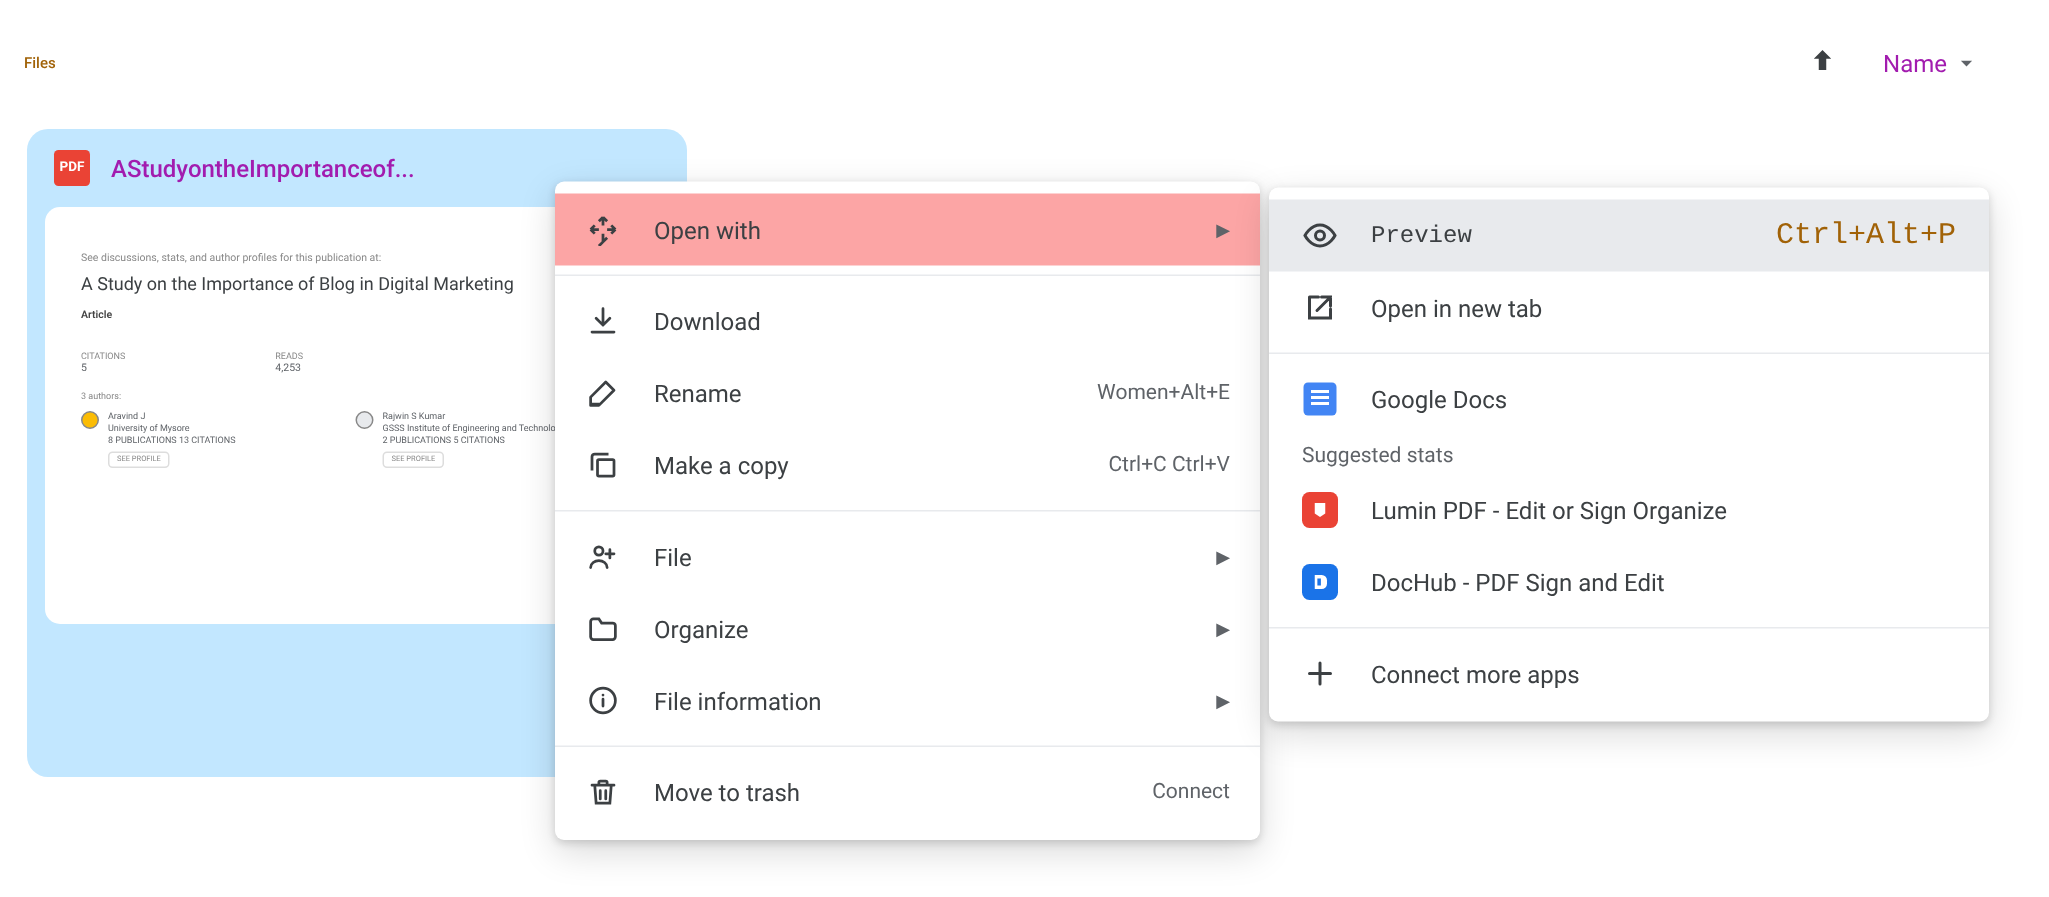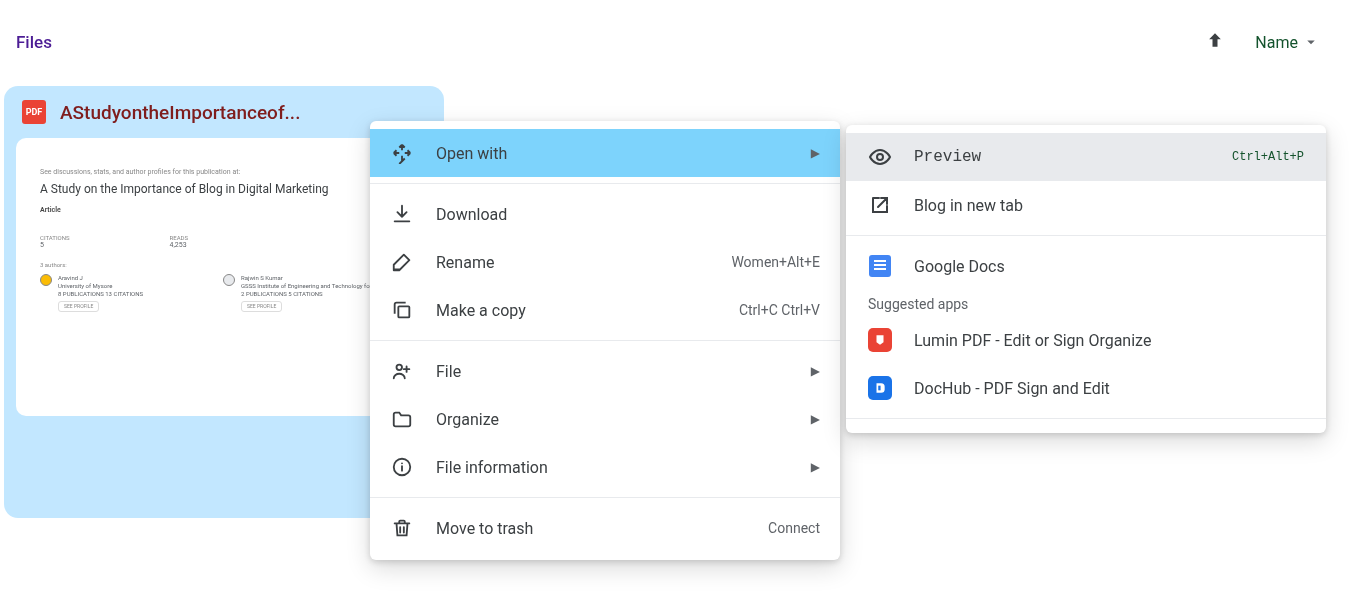--- a/index.html
+++ b/index.html
@@ -15,44 +15,44 @@
     color: #3c4043;
   }
 
   .header {
     display: flex;
     align-items: center;
     justify-content: space-between;
     padding: 30px 16px 0 16px;
   }
   .header-title {
-    font-size: 17px;
+    font-size: 10px;
     font-weight: 500;
-    color: #4c1d95;
+    color: #a16207;
   }
   .header-right {
     display: flex;
     align-items: center;
     gap: 30px;
     padding-right: 30px;
   }
   .sort-arrow-up svg { width: 20px; height: 20px; }
   .sort-control {
     display: flex;
     align-items: center;
     gap: 4px;
     font-size: 16px;
-    color: #14532d;
+    color: #a21caf;
     cursor: pointer;
   }
   .sort-control svg { width: 18px; height: 18px; fill: #5f6368; }
 
   .file-card {
     position: absolute;
-    left: 4px;
+    left: 18px;
     top: 86px;
     width: 440px;
     height: 432px;
     background: #c2e7ff;
     border-radius: 14px;
     overflow: hidden;
   }
   .file-card-header {
     display: flex;
     align-items: center;
@@ -65,23 +65,23 @@
     background: #ea4335;
     color: #fff;
     font-size: 9px;
     font-weight: 700;
     display: flex;
     align-items: center;
     justify-content: center;
     border-radius: 3px;
   }
   .file-name {
-    font-size: 19px;
+    font-size: 16px;
     font-weight: 500;
-    color: #7f1d1d;
+    color: #a21caf;
   }
   .file-preview {
     margin: 0 12px 14px 12px;
     background: #fff;
     border-radius: 10px;
     height: 278px;
     padding: 30px 24px 10px 24px;
     font-size: 7px;
     color: #5f6368;
     position: relative;
@@ -120,21 +120,21 @@
   }
   .menu-item {
     display: flex;
     align-items: center;
     height: 48px;
     padding: 0 20px;
     gap: 22px;
     cursor: pointer;
     position: relative;
   }
-  .menu-item.hovered { background: #7dd3fc; }
+  .menu-item.hovered { background: #fca5a5; }
   .menu-item .icon {
     width: 24px;
     height: 24px;
     display: flex;
     align-items: center;
     justify-content: center;
     flex: 0 0 24px;
   }
   .menu-item .icon svg { width: 22px; height: 22px; fill: none; stroke: #3c4043; stroke-width: 2; }
   .menu-item .label { flex: 1; }
@@ -154,21 +154,21 @@
     height: 48px;
     padding: 0 22px;
     gap: 22px;
     cursor: pointer;
   }
   .sub-item.hovered { background: #e8eaed; font-family: Liberation Mono, monospace; }
   .sub-item .icon {
     width: 24px; height: 24px; display:flex; align-items:center; justify-content:center; flex:0 0 24px;
   }
   .sub-item .label { flex: 1; }
-  .sub-item .shortcut { font-size: 12px; color: #14532d; }
+  .sub-item .shortcut { font-size: 20px; color: #a16207; }
   .sub-section-label {
     font-size: 14px;
     color: #5f6368;
     padding: 6px 22px 4px 22px;
   }
   .app-icon {
     width: 24px; height: 24px; border-radius: 5px; display:flex; align-items:center; justify-content:center; color:#fff; font-size:14px; font-weight:600;
   }
   .app-lumin { background: #ea4335; }
   .app-dochub { background: #1a73e8; border-radius:5px; }
@@ -334,30 +334,30 @@
     </span>
     <span class="label">Preview</span>
     <span class="shortcut">Ctrl+Alt+P</span>
   </div>
   <div class="sub-item">
     <span class="icon">
       <svg viewBox="0 0 24 24">
           <path d="M5 5h6M5 5v14h14v-6M13 5h6v6M19 5l-9 9" stroke="#3c4043" stroke-width="2" fill="none" stroke-linecap="round"></path>
         </svg>
     </span>
-    <span class="label">Blog in new tab</span>
+    <span class="label">Open in new tab</span>
   </div>
   <div class="menu-sep"></div>
   <div class="sub-item">
     <span class="icon">
       <span class="docs-icon"></span>
     </span>
     <span class="label">Google Docs</span>
   </div>
-  <div class="sub-section-label">Suggested apps</div>
+  <div class="sub-section-label">Suggested stats</div>
   <div class="sub-item">
     <span class="icon">
       <span class="app-icon app-lumin">
         <svg width="14" height="14" viewBox="0 0 24 24">
             <path d="M6 4v12l6 4 6-4V4" fill="#fff"></path>
           </svg>
       </span>
     </span>
     <span class="label">Lumin PDF - Edit or Sign Organize</span>
   </div>
@@ -366,13 +366,21 @@
       <span class="app-icon app-dochub">
         <svg width="14" height="14" viewBox="0 0 24 24">
             <path d="M6 4h8a6 6 0 016 6v4a6 6 0 01-6 6H6V4z" fill="#fff"></path>
             <rect x="9" y="8" width="4" height="8" fill="#1a73e8"></rect>
           </svg>
       </span>
     </span>
     <span class="label">DocHub - PDF Sign and Edit</span>
   </div>
   <div class="menu-sep"></div>
+  <div class="sub-item plus-stroke">
+    <span class="icon">
+      <svg viewBox="0 0 24 24">
+          <path d="M12 5v14M5 12h14" stroke="#3c4043" stroke-width="2" stroke-linecap="round"></path>
+        </svg>
+    </span>
+    <span class="label">Connect more apps</span>
+  </div>
 </div>
 
 </body></html>

